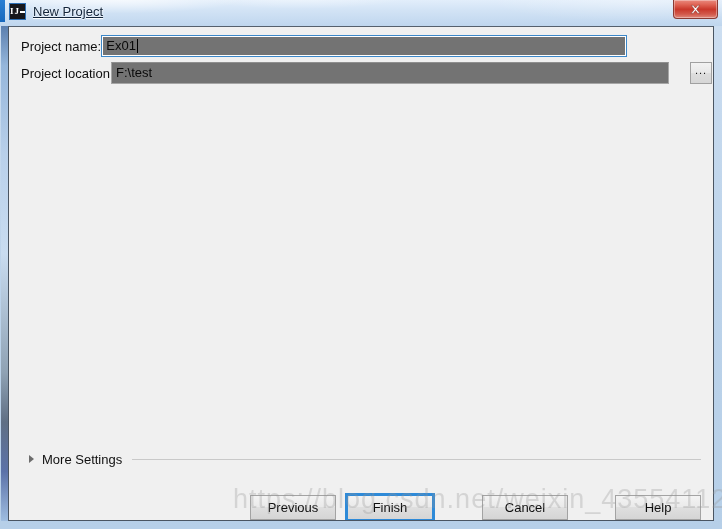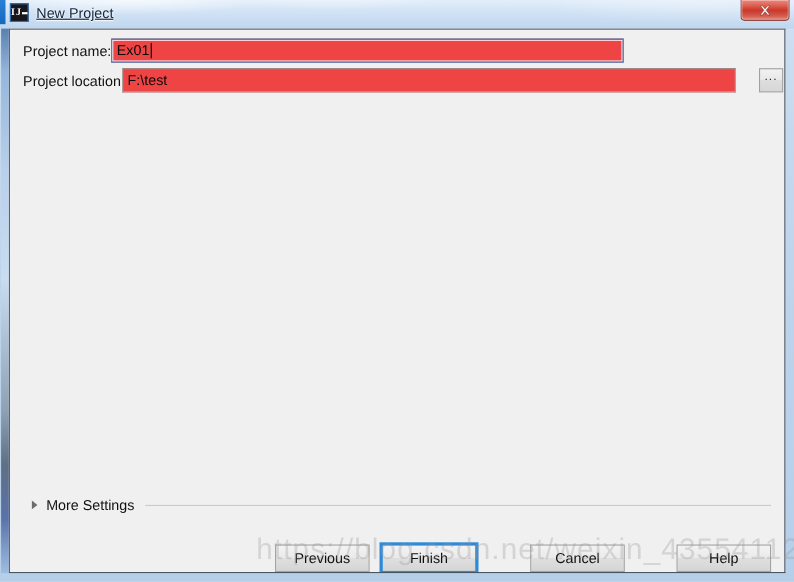--- a/index.html
+++ b/index.html
@@ -156,37 +156,37 @@
     position: absolute;
     left: 0; top: 0;
     width: 706px;
   }
   .row {
     position: absolute;
     height: 22px;
     display: flex;
     align-items: center;
   }
-  .row-name     { left: 0; top: 8px;  width: 558px; }
+  .row-name     { left: 0; top: 8px;  width: 618px; }
   .row-location { left: 0; top: 35px; width: 690px; }
 
   .field-label {
     width: 102px;
     padding-left: 12px;
     box-sizing: border-box;
     font-size: 13px;
     color: #101010;
     white-space: nowrap;
     text-align: left;
   }
 
   .text-input {
     height: 22px;
     box-sizing: border-box;
-    background: #ef4444;
+    background: #737373;
     font-family: "Liberation Sans", sans-serif;
     font-size: 13px;
     color: #0a0a0a;
     padding: 0 4px;
     line-height: 20px;
     outline: none;
     white-space: nowrap;
     overflow: hidden;
     display: flex;
     align-items: center;

